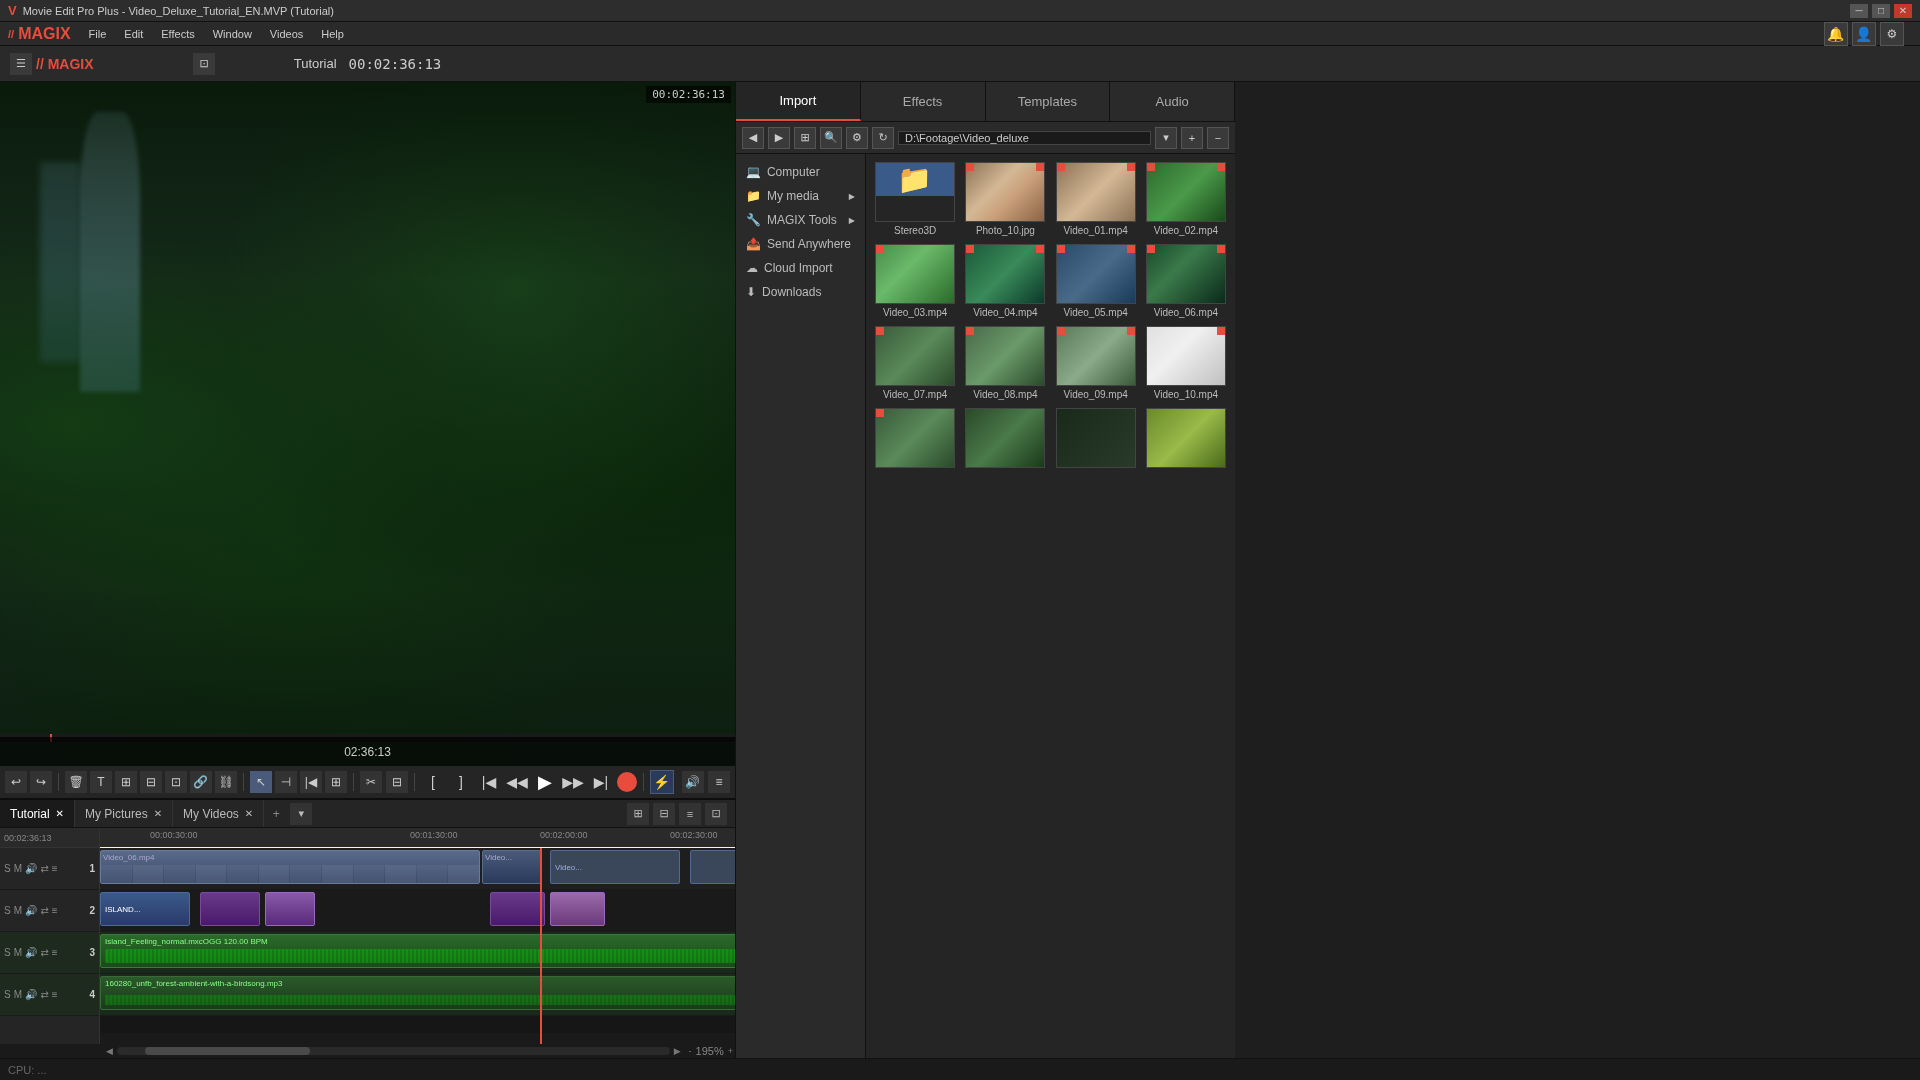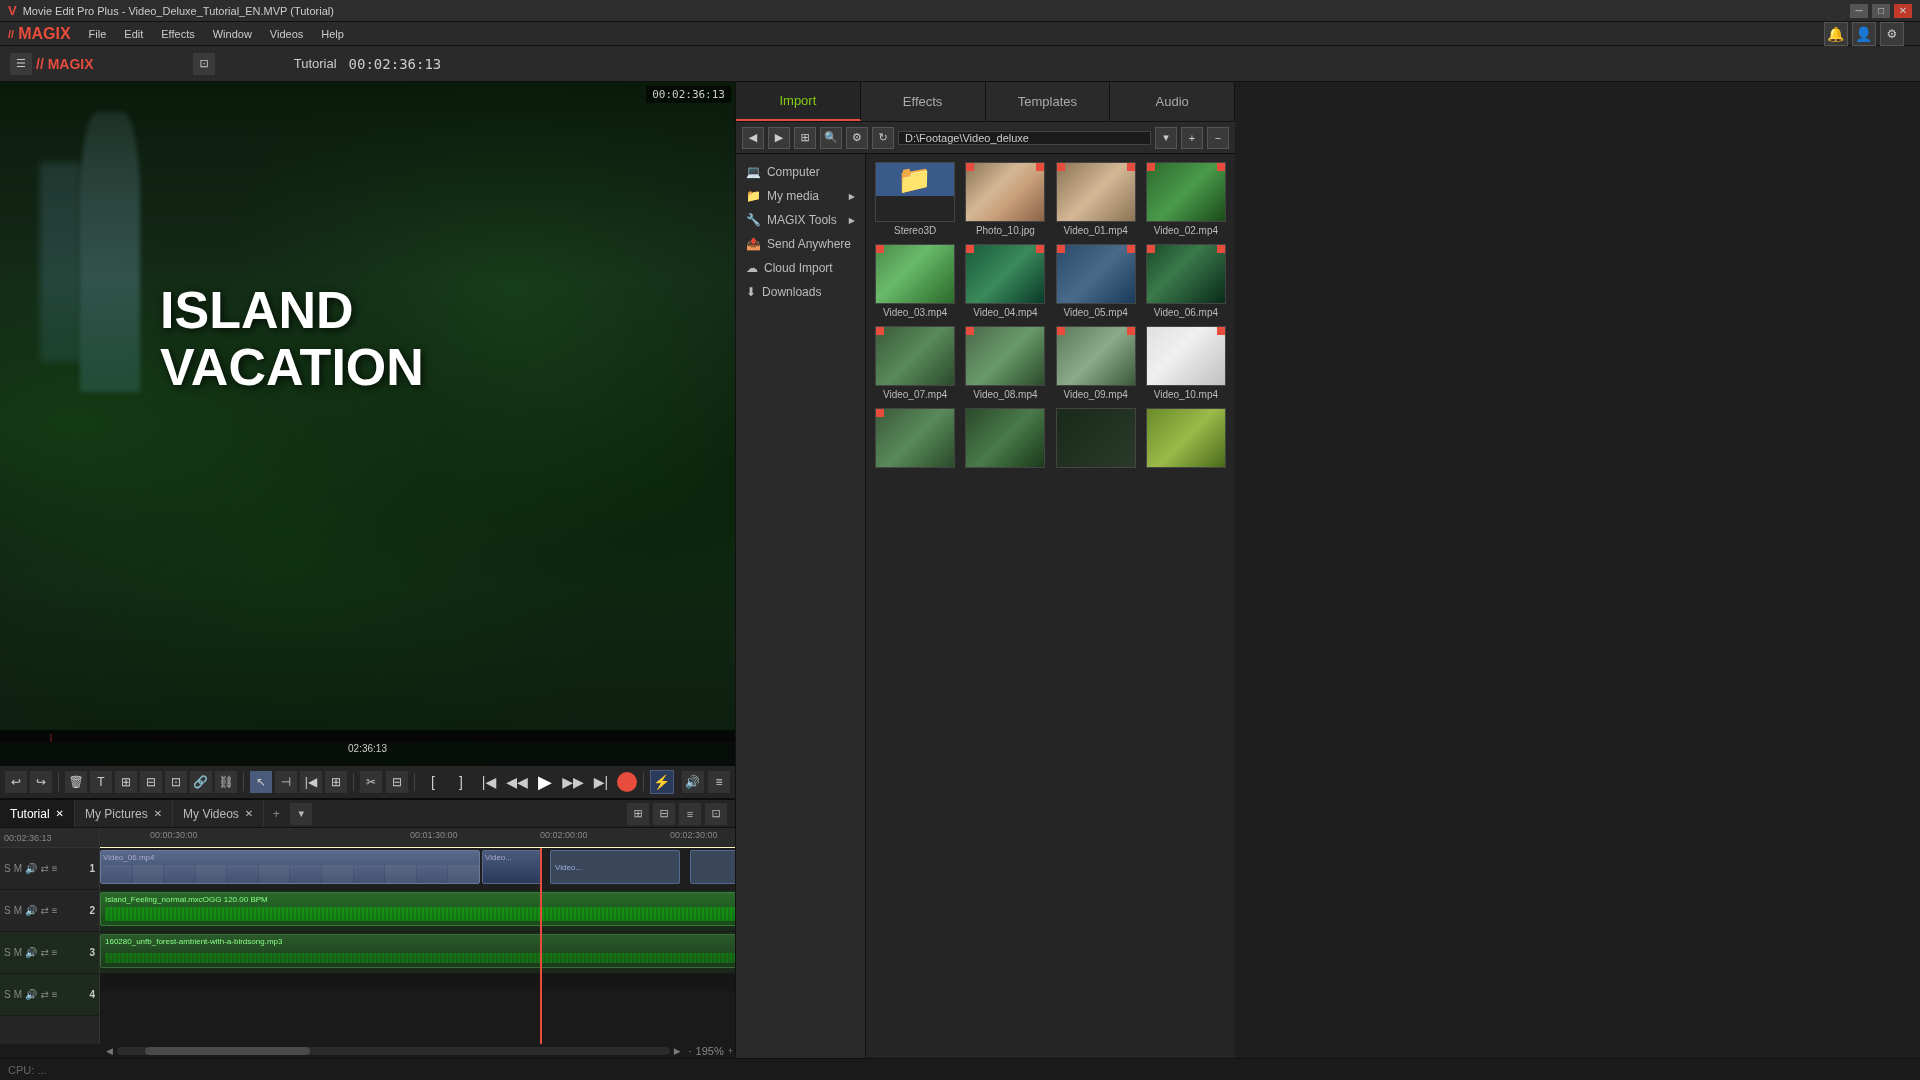--- a/index.html
+++ b/index.html
@@ -65,26 +65,26 @@
       font-weight: bold;
       text-shadow: 2px 2px 8px rgba(0,0,0,0.8);
       line-height: 1.1;
     }
 
     .preview-timecode {
       position: absolute;
       bottom: 0;
       left: 0;
       right: 0;
-      height: 36px;
+      height: 29px;
       background: rgba(0,0,0,0.7);
       display: flex;
       align-items: center;
       justify-content: center;
-      font-size: 10px;
+      font-size: 12px;
       color: #ccc;
     }
 
     .preview-playhead {
       position: absolute;
       bottom: 24px;
       left: 0;
       right: 0;
       height: 8px;
       background: #1a1a1a;
@@ -118,21 +118,21 @@
       display: flex;
       align-items: center;
       justify-content: center;
       cursor: pointer;
       font-size: 13px;
       color: #aaa;
       border-right: 1px solid #111;
     }
     .import-tab.active {
       background: #252525;
-      color: #84cc16;
+      color: #ffffff;
       border-bottom: 2px solid #e84c3d;
     }
 
     #import-toolbar {
       height: 32px;
       background: #2a2a2a;
       display: flex;
       align-items: center;
       padding: 0 6px;
       gap: 4px;
@@ -518,24 +518,20 @@
         radial-gradient(ellipse at 90% 60%, rgba(10,40,10,0.8) 0%, transparent 40%),
         linear-gradient(180deg, #1a3020 0%, #0d2010 60%, #1a3020 100%);">
       </div>
 
       <div style="position:absolute;left:80px;top:30px;width:60px;height:280px;background:linear-gradient(180deg,rgba(150,200,220,0.4)0%,rgba(100,160,200,0.2)100%);filter:blur(2px);border-radius:30% 30% 0 0;"></div>
       <div style="position:absolute;left:40px;top:80px;width:40px;height:200px;background:linear-gradient(180deg,rgba(120,180,210,0.3)0%,rgba(80,140,180,0.15)100%);filter:blur(3px);"></div>
 
       <div style="position:absolute;top:0;left:0;right:0;height:200px;background:linear-gradient(180deg,rgba(5,20,5,0.8)0%,transparent 100%);"></div>
       <div style="position:absolute;bottom:30px;left:0;right:0;height:150px;background:linear-gradient(0deg,rgba(5,20,5,0.6)0%,transparent 100%);"></div>
 
-      <div class="preview-title-text">
-        <div>ISLAND</div>
-        <div>VACATION</div>
-      </div>
 
       <div style="position:absolute;top:4px;right:4px;background:rgba(0,0,0,0.6);padding:2px 6px;font-size:11px;color:#ccc;font-family:monospace;">00:02:36:13</div>
 
       <div class="preview-playhead">
         <div class="preview-playhead-line"></div>
       </div>
       <div class="preview-timecode">02:36:13</div>
     </div>
 
     <div class="preview-controls">
@@ -694,20 +690,34 @@
             <div class="clip clip-video2" style="left:382px;width:60px;">
               <div style="position:absolute;top:2px;left:2px;font-size:8px;color:#aac;">Video...</div>
             </div>
 
             <div class="clip clip-video-transparent" style="left:450px;width:130px;">
               <div style="font-size:8px;color:rgba(180,200,255,0.8);">Video...</div>
             </div>
             <div class="clip clip-video-transparent" style="left:590px;width:70px;"></div>
           </div>
 
+          <div class="track-row" style="height:42px;background:#1a1a1a;">
+
+            <div class="clip clip-blue-title" style="left:0;width:90px;">
+              <div style="font-size:8px;">ISLAND...</div>
+            </div>
+
+            <div class="clip clip-purple" style="left:100px;width:60px;"></div>
+            <div class="clip clip-purple2" style="left:165px;width:50px;"></div>
+
+            <div class="clip clip-purple" style="left:390px;width:55px;">
+              <div style="font-size:8px;color:#ddf;"></div>
+            </div>
+            <div class="clip clip-purple2" style="left:450px;width:55px;background:linear-gradient(180deg,#9a6aaa,#6a3a7a);"></div>
+          </div>
 
           <div class="track-row" style="height:42px;background:#1a2a1a;">
             <div class="clip clip-audio" style="left:0;width:790px;">
               <div style="position:absolute;top:2px;left:4px;font-size:8px;color:#8f8;">Island_Feeling_normal.mxcOGG 120.00 BPM</div>
 
               <div style="position:absolute;bottom:4px;left:4px;right:4px;height:14px;background:rgba(0,200,0,0.3);border-radius:2px;
                 background: repeating-linear-gradient(90deg, rgba(0,180,0,0.2) 0px, rgba(0,220,0,0.5) 2px, rgba(0,180,0,0.2) 4px);"></div>
             </div>
           </div>
 

